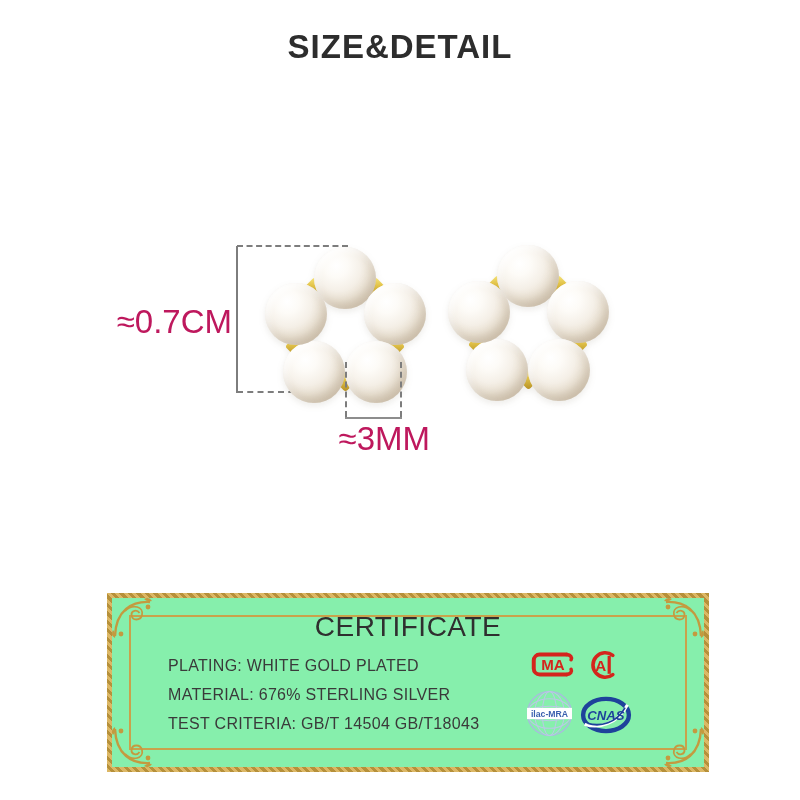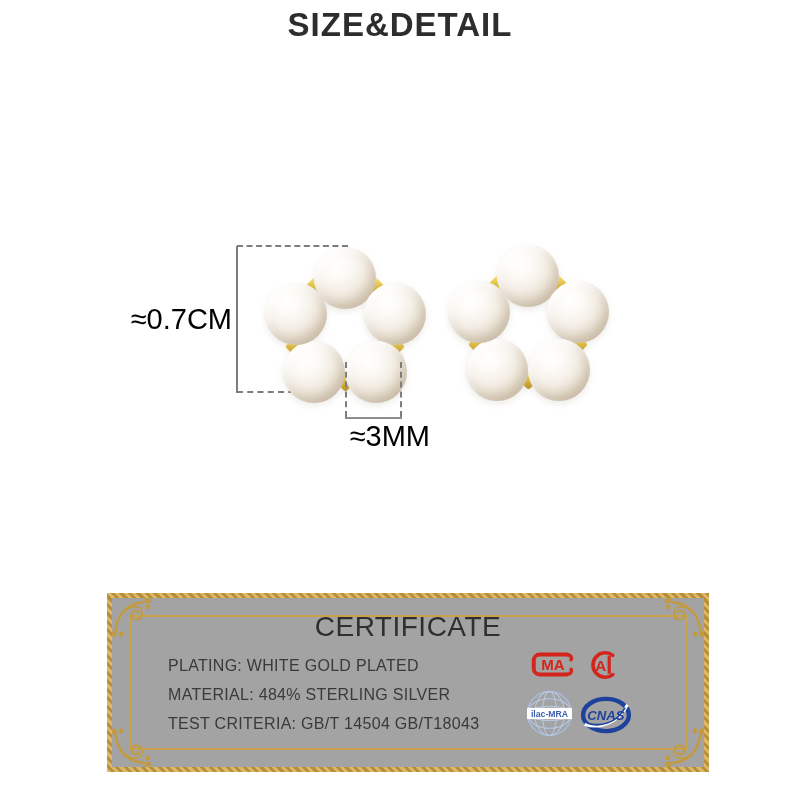--- a/index.html
+++ b/index.html
@@ -3,34 +3,34 @@
 <meta charset="utf-8">
 <style>
   html,body { margin:0; padding:0; background:#ffffff; }
   .canvas {
     position:relative; width:800px; height:800px; background:#ffffff;
     font-family:"Liberation Sans", sans-serif; overflow:hidden;
   }
 
   
   .title {
-    position:absolute; left:0; top:6px; width:800px; text-align:center;
+    position:absolute; left:0; top:28px; width:800px; text-align:center;
     font-size:33px; font-weight:600; letter-spacing:1px; color:#2d2d2d;
   }
 
   
   .bracket-v     { position:absolute; left:236px; top:246px; height:147px; width:0; border-left:2px solid #7d7d7d; z-index:0; }
   .bracket-dash-top    { position:absolute; left:237px; top:245px; width:111px; height:0; border-top:2px dashed #7d7d7d; z-index:0; }
   .bracket-dash-bottom { position:absolute; left:237px; top:391px; width:88px;  height:0; border-top:2px dashed #7d7d7d; z-index:0; }
 
   .mm-dash-left  { position:absolute; left:345px; top:362px; height:55px; width:0; border-left:2px dashed #7d7d7d; z-index:3; }
   .mm-dash-right { position:absolute; left:400px; top:362px; height:55px; width:0; border-left:2px dashed #7d7d7d; z-index:3; }
   .mm-base       { position:absolute; left:345px; top:417px; width:57px; height:0; border-top:2px solid #8d8d8d; z-index:3; }
 
-  .measure-label { position:absolute; color:#000000; font-size:29px; font-weight:500; }
+  .measure-label { position:absolute; color:#be185d; font-size:33px; font-weight:500; }
   .measure-label.height { left:116px; top:303px; width:116px; text-align:right; }
   .measure-label.gap    { left:320px; top:420px; width:110px; text-align:right; }
 
   
   .earring { position:absolute; width:170px; height:170px; filter:drop-shadow(0 3px 3px rgba(90,75,50,0.10)); }
   .earring-left  { left:260px; top:245px; }
   .earring-right { left:443px; top:243px; }
 
   .pearl {
     position:absolute; width:62px; height:62px; border-radius:50%; z-index:2;
@@ -53,21 +53,21 @@
   }
   .c1 { left:108px; top:35px; }
   .c2 { left:127px; top:94px; }
   .c3 { left:78px;  top:129px;}
   .c4 { left:28px;  top:94px; }
   .c5 { left:47px;  top:35px; }
 
   
   .certificate {
     position:absolute; left:107px; top:593px; width:602px; height:179px;
-    box-sizing:border-box; background:#a3a3a3;
+    box-sizing:border-box; background:#86efac;
     border:5px solid transparent;
     border-image: repeating-linear-gradient(45deg, #dcb765 0 3px, #b6903a 3px 6px) 5;
   }
   .cert-inner-border { position:absolute; inset:17px; border:2px solid #c9a24b; pointer-events:none; }
 
   .corner { position:absolute; width:44px; height:44px; }
   .c-tl { left:-2px;  top:-2px; }
   .c-tr { right:-2px; top:-2px; transform:scaleX(-1); }
   .c-bl { left:-2px;  bottom:-2px; transform:scaleY(-1); }
   .c-br { right:-2px; bottom:-2px; transform:scale(-1,-1); }
@@ -162,21 +162,21 @@
       <path d="M15 15 c8 -8 19 -4 17 4 c-1.5 6 -10 6 -10.5 0 c-0.4 -4.5 5.5 -6 8 -2" fill="none" stroke="#c49a3f" stroke-width="1.8"></path>
       <circle cx="38" cy="11" r="2.4" fill="#c49a3f"></circle>
       <circle cx="11" cy="38" r="2.4" fill="#c49a3f"></circle>
       <path d="M34 3 q5 -3 8 2 q-5 1 -8 -2 Z" fill="#c49a3f"></path>
       <path d="M3 34 q-3 5 2 8 q1 -5 -2 -8 Z" fill="#c49a3f"></path>
     </svg>
 
     <div class="cert-title">CERTIFICATE</div>
 
     <div class="cert-row r0">PLATING: WHITE GOLD PLATED</div>
-    <div class="cert-row r1">MATERIAL: 484% STERLING SILVER</div>
+    <div class="cert-row r1">MATERIAL: 676% STERLING SILVER</div>
     <div class="cert-row r2">TEST CRITERIA: GB/T 14504 GB/T18043</div>
 
     <svg class="logo logo-cma" viewBox="0 0 60 34">
       <path d="M46 4.5 H12 a7.5 7.5 0 0 0 -7.5 7.5 v10 a7.5 7.5 0 0 0 7.5 7.5 h34" fill="none" stroke="#d4251c" stroke-width="5" stroke-linecap="round"></path>
       <path d="M46 4.5 c5 0.5 7 3.5 5.5 6.5 M46 29.5 c5 -0.5 7 -3.5 5.5 -6.5" fill="none" stroke="#d4251c" stroke-width="4.5" stroke-linecap="round"></path>
       <text x="14" y="24.5" font-size="19" font-weight="bold" fill="#d4251c">MA</text>
     </svg>
 
     <svg class="logo logo-cal" viewBox="0 0 40 40">
       <path d="M31 8 A15.3 15.3 0 1 0 31 32" fill="none" stroke="#d4251c" stroke-width="4.5" stroke-linecap="round"></path>

